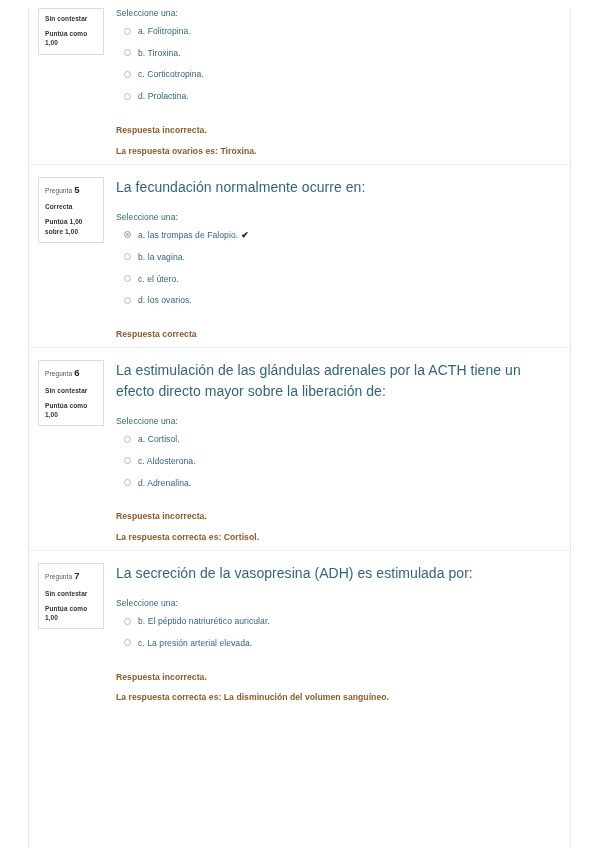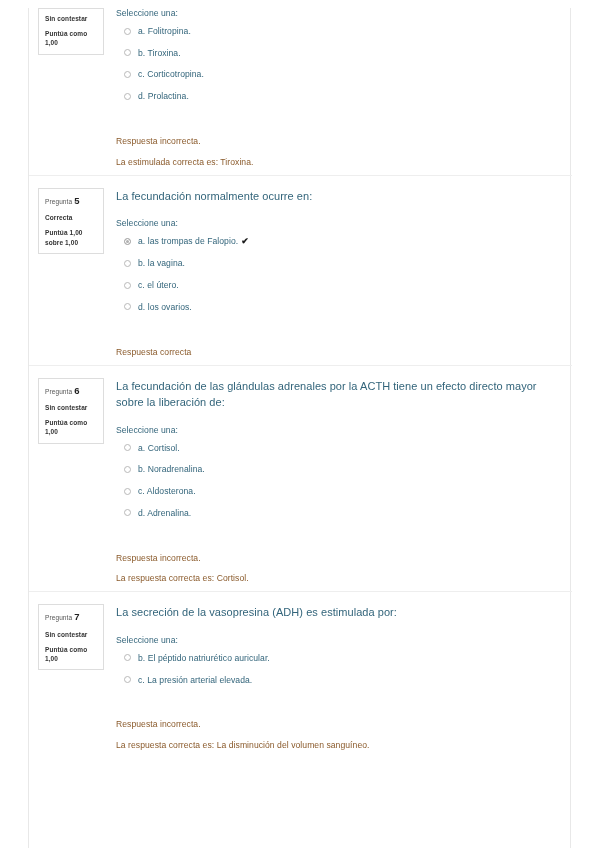--- a/index.html
+++ b/index.html
@@ -79,21 +79,21 @@
   }
 
   
   .content {
     margin-left: 87px;
     padding-right: 10px;
     padding-bottom: 6px;
   }
 
   .q-text {
-    font-size: 11px;
+    font-size: 14px;
     color: #32647a;
     line-height: 1.5;
     margin: 0 0 14px 0;
     letter-spacing: 0.05px;
   }
 
   .answer-label {
     font-size: 8.6px;
     color: #32647a;
     margin: 0 0 7px 0;
@@ -133,21 +133,22 @@
     letter-spacing: 0.05px;
   }
   .tick {
     color: #1a1a1a;
     font-size: 9px;
     margin-left: 3px;
     font-weight: bold;
   }
 
   .feedback {
-    margin-top: 33px;
+    margin-top: 22px;
+    font-weight: bold;
   }
   .feedback-line {
     font-size: 8.6px;
     color: #8a5a2b;
     line-height: 1.5;
     margin: 0 0 8px 0;
     letter-spacing: 0.05px;
   }
   .feedback-line:last-child { margin-bottom: 0; }
 </style>
@@ -177,21 +178,21 @@
               <span class="radio"></span>
               <span class="option-text"><span>c. Corticotropina.</span></span>
             </li>
             <li class="option">
               <span class="radio"></span>
               <span class="option-text"><span>d. Prolactina.</span></span>
             </li>
           </ul>
           <div class="feedback">
             <p class="feedback-line">Respuesta incorrecta.</p>
-            <p class="feedback-line">La estimulada correcta es: Tiroxina.</p>
+            <p class="feedback-line">La respuesta ovarios es: Tiroxina.</p>
           </div>
         </div>
       </div>
       <div class="question">
         <div class="info-box">
           <div class="info-line q-no"><span>Pregunta</span><span class="num">5</span></div>
           <div class="info-line gap">Correcta</div>
           <div class="info-line gap">Puntúa 1,00</div>
           <div class="info-line sub">sobre 1,00</div>
         </div>
@@ -222,30 +223,26 @@
         </div>
       </div>
       <div class="question">
         <div class="info-box">
           <div class="info-line q-no"><span>Pregunta</span><span class="num">6</span></div>
           <div class="info-line gap">Sin contestar</div>
           <div class="info-line gap">Puntúa como</div>
           <div class="info-line sub">1,00</div>
         </div>
         <div class="content">
-          <p class="q-text">La fecundación de las glándulas adrenales por la ACTH tiene un efecto directo mayor sobre la liberación de:</p>
+          <p class="q-text">La estimulación de las glándulas adrenales por la ACTH tiene un efecto directo mayor sobre la liberación de:</p>
           <p class="answer-label">Seleccione una:</p>
           <ul class="options">
             <li class="option">
               <span class="radio"></span>
               <span class="option-text"><span>a. Cortisol.</span></span>
-            </li>
-            <li class="option">
-              <span class="radio"></span>
-              <span class="option-text"><span>b. Noradrenalina.</span></span>
             </li>
             <li class="option">
               <span class="radio"></span>
               <span class="option-text"><span>c. Aldosterona.</span></span>
             </li>
             <li class="option">
               <span class="radio"></span>
               <span class="option-text"><span>d. Adrenalina.</span></span>
             </li>
           </ul>

